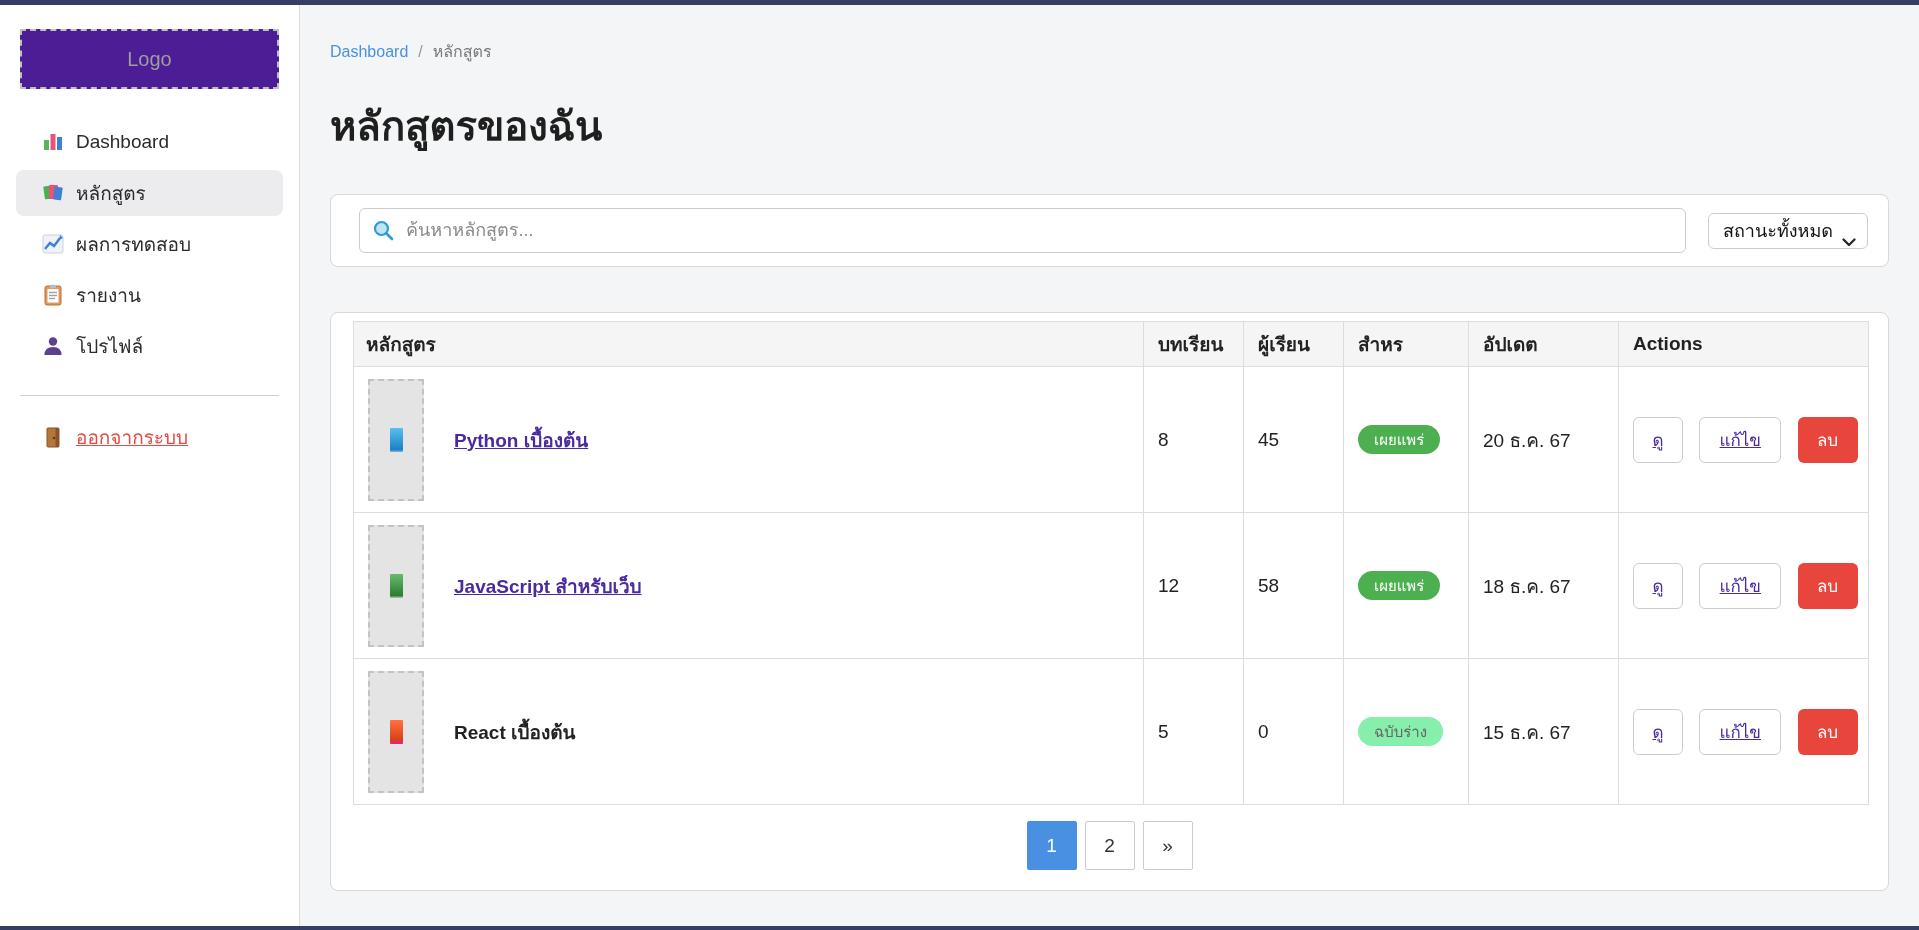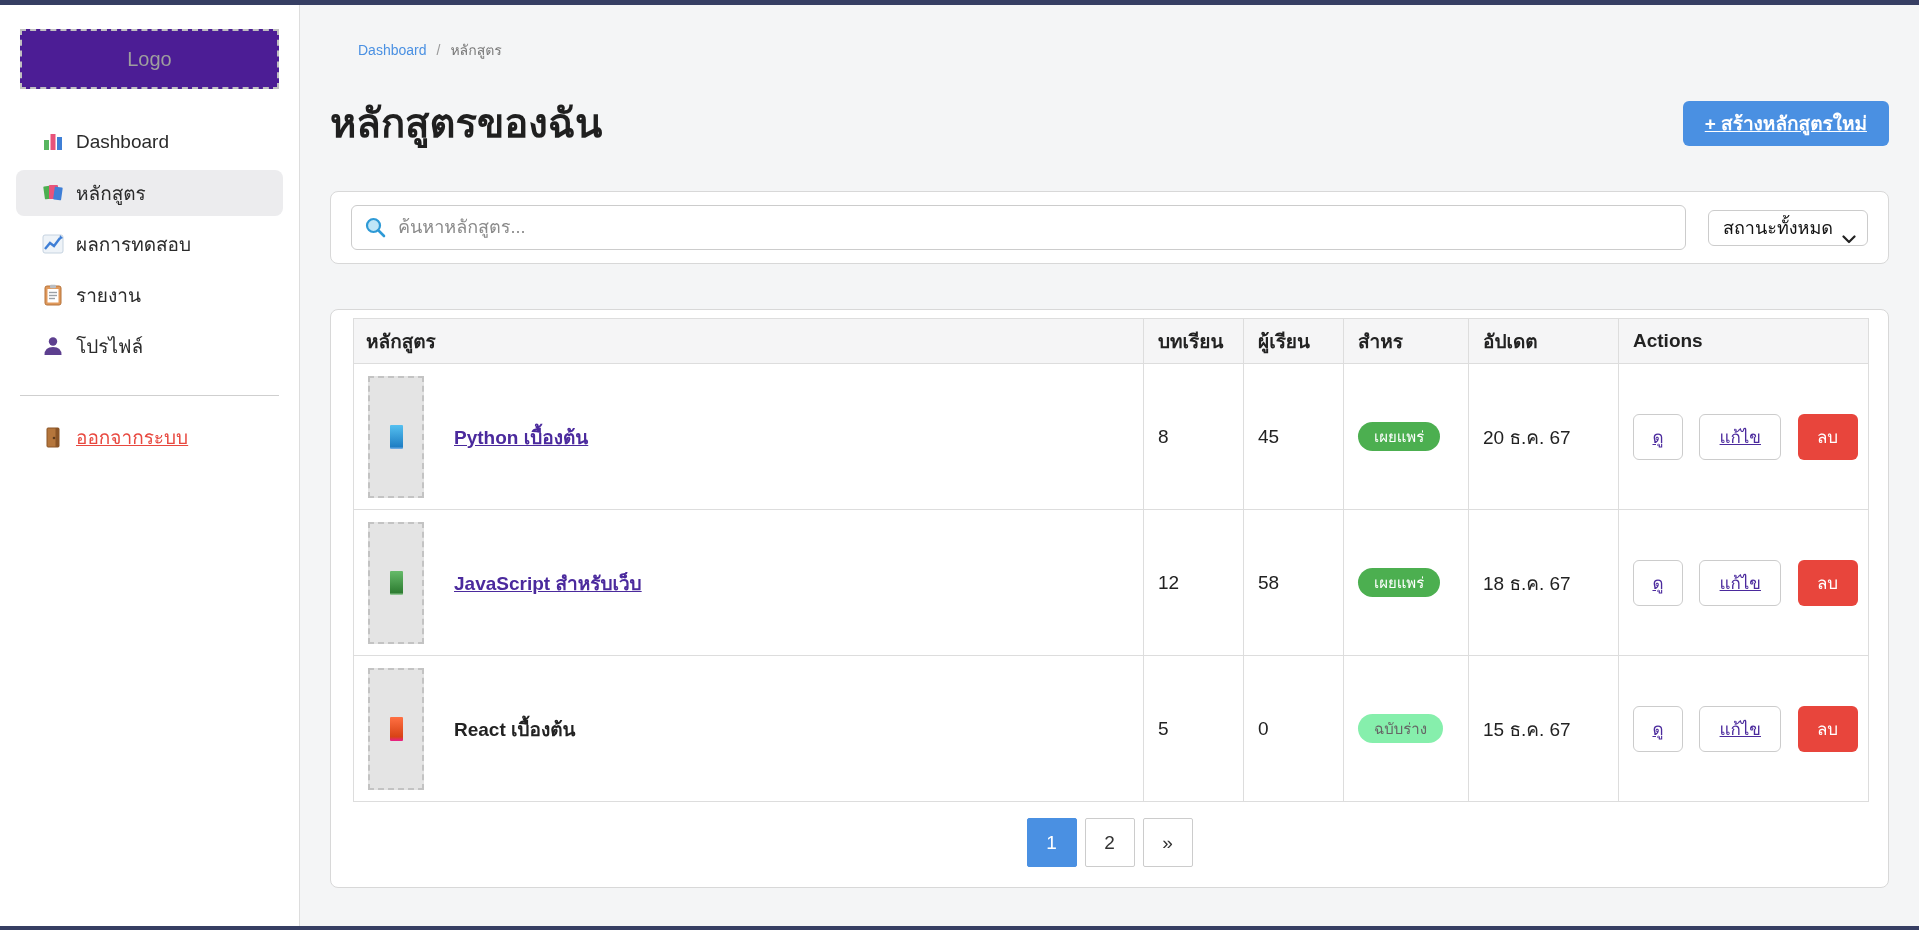--- a/index.html
+++ b/index.html
@@ -32,36 +32,36 @@
   .nav-item.active { background:#ececee; }
   .icon20 { width:22px; height:22px; flex:0 0 22px; display:inline-block; }
   .side-divider { border:none; border-top:1px solid #cfcfcf; margin:26px 20px 0 20px; }
   .logout-link {
     display:flex; align-items:center; gap:12px; margin:26px 16px 0 16px; padding-left:26px;
     font-size:19px; color:#e8483f; text-decoration:underline; cursor:pointer;
   }
 
   
   .main { flex:1 1 auto; background:#f4f5f6; padding:34px 30px 0 30px; overflow:hidden; }
-  .breadcrumb { font-size:14px; color:#888;margin-left:28px; }
+  .breadcrumb { font-size:16px; color:#888; }
   .breadcrumb a { color:#4a90e2; text-decoration:none; cursor:pointer; }
   .breadcrumb .sep { margin:0 10px; color:#999; }
   .breadcrumb .current { color:#777; }
 
   .page-head { display:flex; align-items:center; justify-content:space-between; margin-top:30px; }
   .page-title { font-size:40px; font-weight:bold; color:#1f1f1f; }
   .btn-create {
     display:inline-flex; align-items:center; justify-content:center;
     height:45px; padding:0 22px; background:#4a90e2; border-radius:6px;
     color:#ffffff; font-size:19px; font-weight:bold; text-decoration:underline; cursor:pointer;
   }
 
   .card { background:#ffffff; border:1px solid #d8d8d8; border-radius:8px; }
   .filter-card { margin-top:36px; padding:13px 20px; display:flex; align-items:center; gap:22px; }
-  .search-wrap { position:relative; flex:1 1 auto; }
+  .search-wrap { position:relative; flex:1 1 auto;margin-left:8px; }
   .search-wrap input {
     width:100%; height:45px; border:1px solid #cccccc; border-radius:6px;
     padding:0 14px 0 46px; font-size:18px; color:#222; outline:none;
     font-family:"Liberation Sans","DejaVu Sans",sans-serif; background:#fff;
   }
   .search-wrap input::placeholder { color:#8a8a8a; }
   .search-icon { position:absolute; left:13px; top:11px; width:22px; height:22px; }
   .select-wrap {
     position:relative; flex:0 0 150px; height:36px; border:1px solid #cccccc; border-radius:6px;
     display:flex; align-items:center; padding:0 34px 0 14px; font-size:18px; color:#111;
@@ -193,21 +193,20 @@
   </aside>
 
   <main class="main">
 
     <div class="breadcrumb">
       <a>Dashboard</a><span class="sep">/</span><span class="current">หลักสูตร</span>
     </div>
 
     <div class="page-head">
       <h1 class="page-title">หลักสูตรของฉัน</h1>
-      <a class="btn-create">+ สร้างหลักสูตรใหม่</a>
     </div>
 
     <div class="card filter-card">
       <div class="search-wrap">
         <span class="search-icon">
           <svg viewBox="0 0 22 22" width="22" height="22">
               <circle cx="9.5" cy="9.5" r="6.5" fill="#bfe6f7" stroke="#2e9ad6" stroke-width="2.2"></circle>
               <line x1="14.5" y1="14.5" x2="20" y2="20" stroke="#2e9ad6" stroke-width="2.6" stroke-linecap="round"></line>
             </svg>
         </span>

